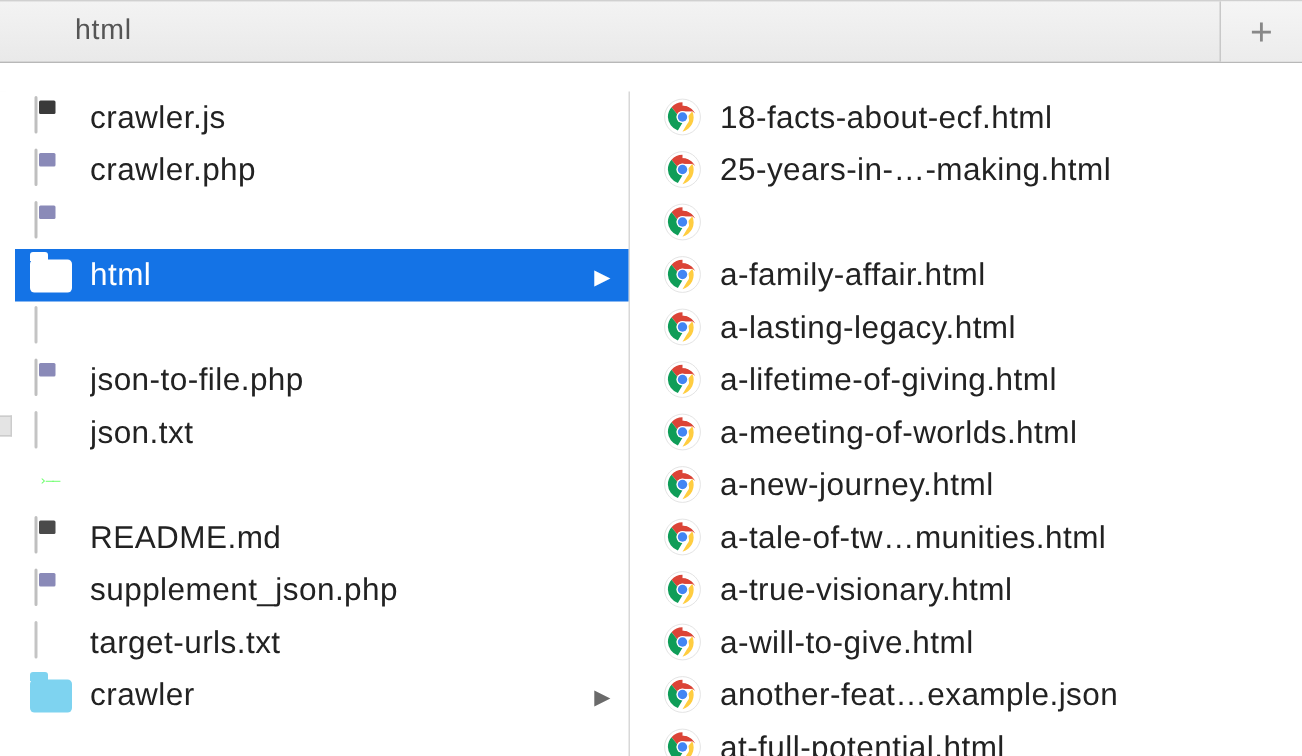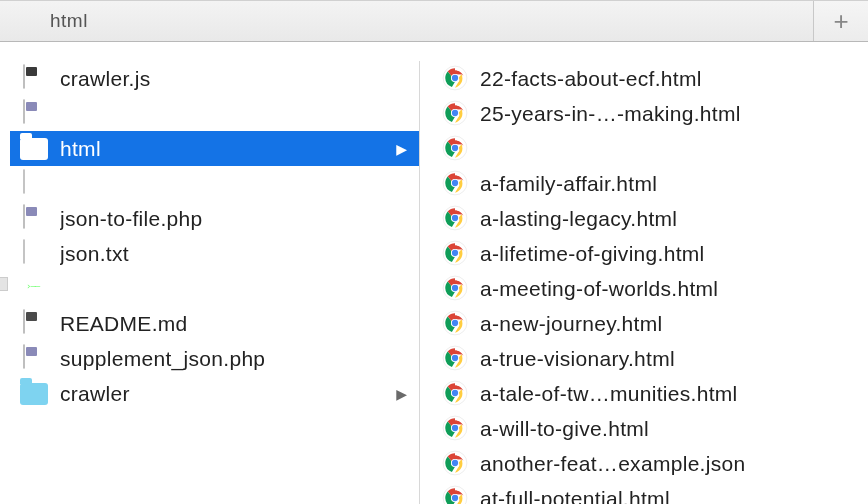--- a/index.html
+++ b/index.html
@@ -169,20 +169,24 @@
   </div>
 
   <div class="col col-left" id="col-left">
     <div class="edge-shadow"></div>
   <div class="row">
         <span class="icon"><span class="doc"><span class="bar js"></span><span class="lines"></span></span></span>
         <span class="label">crawler.js</span>
       </div>
       <div class="row">
         <span class="icon"><span class="doc"><span class="bar php"></span><span class="lines"></span></span></span>
+        <span class="label">crawler.php</span>
+      </div>
+      <div class="row">
+        <span class="icon"><span class="doc"><span class="bar php"></span><span class="lines"></span></span></span>
       </div>
       <div class="row selected">
         <span class="icon"><span class="folder sel"></span></span>
         <span class="label">html</span>
         <span class="arrow">▶</span>
       </div>
       <div class="row">
         <span class="icon"><span class="txtdoc"></span></span>
       </div>
       <div class="row">
@@ -198,37 +202,41 @@
       </div>
       <div class="row">
         <span class="icon"><span class="doc"><span class="bar md"></span><span class="lines"></span></span></span>
         <span class="label">README.md</span>
       </div>
       <div class="row">
         <span class="icon"><span class="doc"><span class="bar php"></span><span class="lines"></span></span></span>
         <span class="label">supplement_json.php</span>
       </div>
       <div class="row">
+        <span class="icon"><span class="txtdoc"></span></span>
+        <span class="label">target-urls.txt</span>
+      </div>
+      <div class="row">
         <span class="icon"><span class="folder"></span></span>
         <span class="label">crawler</span>
         <span class="arrow">▶</span>
       </div>
     </div>
   <div class="col col-right" id="col-right">
       <div class="row">
         <span class="icon"><svg viewBox="0 0 48 48" class="chrome">
     <circle cx="24" cy="24" r="22" fill="#fff" stroke="#ddd" stroke-width="1"></circle>
     <path fill="#db4437" d="M24 10a14 14 0 0 1 12.1 7H24a7 7 0 0 0-6.3 3.9L10.5 12A18 18 0 0 1 24 6c0 1.3 0 2.7 0 4z"></path>
     <path fill="#0f9d58" d="M10.5 12l7.2 8.9A7 7 0 0 0 24 31l-5.7 9.5A18 18 0 0 1 6 24c0-4.6 1.7-8.8 4.5-12z"></path>
     <path fill="#ffcd40" d="M36.1 17A18 18 0 0 1 24 42l5.7-9.5A7 7 0 0 0 31 24c0-.3 0-.7-.1-1l5.2-6z"></path>
     <path fill="#db4437" d="M24 10c7 0 13 4 15.6 9.8L36.1 17H24v-7z"></path>
     <circle cx="24" cy="24" r="7.5" fill="#fff"></circle>
     <circle cx="24" cy="24" r="5.8" fill="#4285f4"></circle>
           </svg></span>
-        <span class="label">22-facts-about-ecf.html</span>
+        <span class="label">18-facts-about-ecf.html</span>
       </div>
       <div class="row">
         <span class="icon"><svg viewBox="0 0 48 48" class="chrome">
     <circle cx="24" cy="24" r="22" fill="#fff" stroke="#ddd" stroke-width="1"></circle>
     <path fill="#db4437" d="M24 10a14 14 0 0 1 12.1 7H24a7 7 0 0 0-6.3 3.9L10.5 12A18 18 0 0 1 24 6c0 1.3 0 2.7 0 4z"></path>
     <path fill="#0f9d58" d="M10.5 12l7.2 8.9A7 7 0 0 0 24 31l-5.7 9.5A18 18 0 0 1 6 24c0-4.6 1.7-8.8 4.5-12z"></path>
     <path fill="#ffcd40" d="M36.1 17A18 18 0 0 1 24 42l5.7-9.5A7 7 0 0 0 31 24c0-.3 0-.7-.1-1l5.2-6z"></path>
     <path fill="#db4437" d="M24 10c7 0 13 4 15.6 9.8L36.1 17H24v-7z"></path>
     <circle cx="24" cy="24" r="7.5" fill="#fff"></circle>
     <circle cx="24" cy="24" r="5.8" fill="#4285f4"></circle>
@@ -309,33 +317,33 @@
       <div class="row">
         <span class="icon"><svg viewBox="0 0 48 48" class="chrome">
     <circle cx="24" cy="24" r="22" fill="#fff" stroke="#ddd" stroke-width="1"></circle>
     <path fill="#db4437" d="M24 10a14 14 0 0 1 12.1 7H24a7 7 0 0 0-6.3 3.9L10.5 12A18 18 0 0 1 24 6c0 1.3 0 2.7 0 4z"></path>
     <path fill="#0f9d58" d="M10.5 12l7.2 8.9A7 7 0 0 0 24 31l-5.7 9.5A18 18 0 0 1 6 24c0-4.6 1.7-8.8 4.5-12z"></path>
     <path fill="#ffcd40" d="M36.1 17A18 18 0 0 1 24 42l5.7-9.5A7 7 0 0 0 31 24c0-.3 0-.7-.1-1l5.2-6z"></path>
     <path fill="#db4437" d="M24 10c7 0 13 4 15.6 9.8L36.1 17H24v-7z"></path>
     <circle cx="24" cy="24" r="7.5" fill="#fff"></circle>
     <circle cx="24" cy="24" r="5.8" fill="#4285f4"></circle>
           </svg></span>
+        <span class="label">a-tale-of-tw…munities.html</span>
+      </div>
+      <div class="row">
+        <span class="icon"><svg viewBox="0 0 48 48" class="chrome">
+    <circle cx="24" cy="24" r="22" fill="#fff" stroke="#ddd" stroke-width="1"></circle>
+    <path fill="#db4437" d="M24 10a14 14 0 0 1 12.1 7H24a7 7 0 0 0-6.3 3.9L10.5 12A18 18 0 0 1 24 6c0 1.3 0 2.7 0 4z"></path>
+    <path fill="#0f9d58" d="M10.5 12l7.2 8.9A7 7 0 0 0 24 31l-5.7 9.5A18 18 0 0 1 6 24c0-4.6 1.7-8.8 4.5-12z"></path>
+    <path fill="#ffcd40" d="M36.1 17A18 18 0 0 1 24 42l5.7-9.5A7 7 0 0 0 31 24c0-.3 0-.7-.1-1l5.2-6z"></path>
+    <path fill="#db4437" d="M24 10c7 0 13 4 15.6 9.8L36.1 17H24v-7z"></path>
+    <circle cx="24" cy="24" r="7.5" fill="#fff"></circle>
+    <circle cx="24" cy="24" r="5.8" fill="#4285f4"></circle>
+          </svg></span>
         <span class="label">a-true-visionary.html</span>
-      </div>
-      <div class="row">
-        <span class="icon"><svg viewBox="0 0 48 48" class="chrome">
-    <circle cx="24" cy="24" r="22" fill="#fff" stroke="#ddd" stroke-width="1"></circle>
-    <path fill="#db4437" d="M24 10a14 14 0 0 1 12.1 7H24a7 7 0 0 0-6.3 3.9L10.5 12A18 18 0 0 1 24 6c0 1.3 0 2.7 0 4z"></path>
-    <path fill="#0f9d58" d="M10.5 12l7.2 8.9A7 7 0 0 0 24 31l-5.7 9.5A18 18 0 0 1 6 24c0-4.6 1.7-8.8 4.5-12z"></path>
-    <path fill="#ffcd40" d="M36.1 17A18 18 0 0 1 24 42l5.7-9.5A7 7 0 0 0 31 24c0-.3 0-.7-.1-1l5.2-6z"></path>
-    <path fill="#db4437" d="M24 10c7 0 13 4 15.6 9.8L36.1 17H24v-7z"></path>
-    <circle cx="24" cy="24" r="7.5" fill="#fff"></circle>
-    <circle cx="24" cy="24" r="5.8" fill="#4285f4"></circle>
-          </svg></span>
-        <span class="label">a-tale-of-tw…munities.html</span>
       </div>
       <div class="row">
         <span class="icon"><svg viewBox="0 0 48 48" class="chrome">
     <circle cx="24" cy="24" r="22" fill="#fff" stroke="#ddd" stroke-width="1"></circle>
     <path fill="#db4437" d="M24 10a14 14 0 0 1 12.1 7H24a7 7 0 0 0-6.3 3.9L10.5 12A18 18 0 0 1 24 6c0 1.3 0 2.7 0 4z"></path>
     <path fill="#0f9d58" d="M10.5 12l7.2 8.9A7 7 0 0 0 24 31l-5.7 9.5A18 18 0 0 1 6 24c0-4.6 1.7-8.8 4.5-12z"></path>
     <path fill="#ffcd40" d="M36.1 17A18 18 0 0 1 24 42l5.7-9.5A7 7 0 0 0 31 24c0-.3 0-.7-.1-1l5.2-6z"></path>
     <path fill="#db4437" d="M24 10c7 0 13 4 15.6 9.8L36.1 17H24v-7z"></path>
     <circle cx="24" cy="24" r="7.5" fill="#fff"></circle>
     <circle cx="24" cy="24" r="5.8" fill="#4285f4"></circle>

